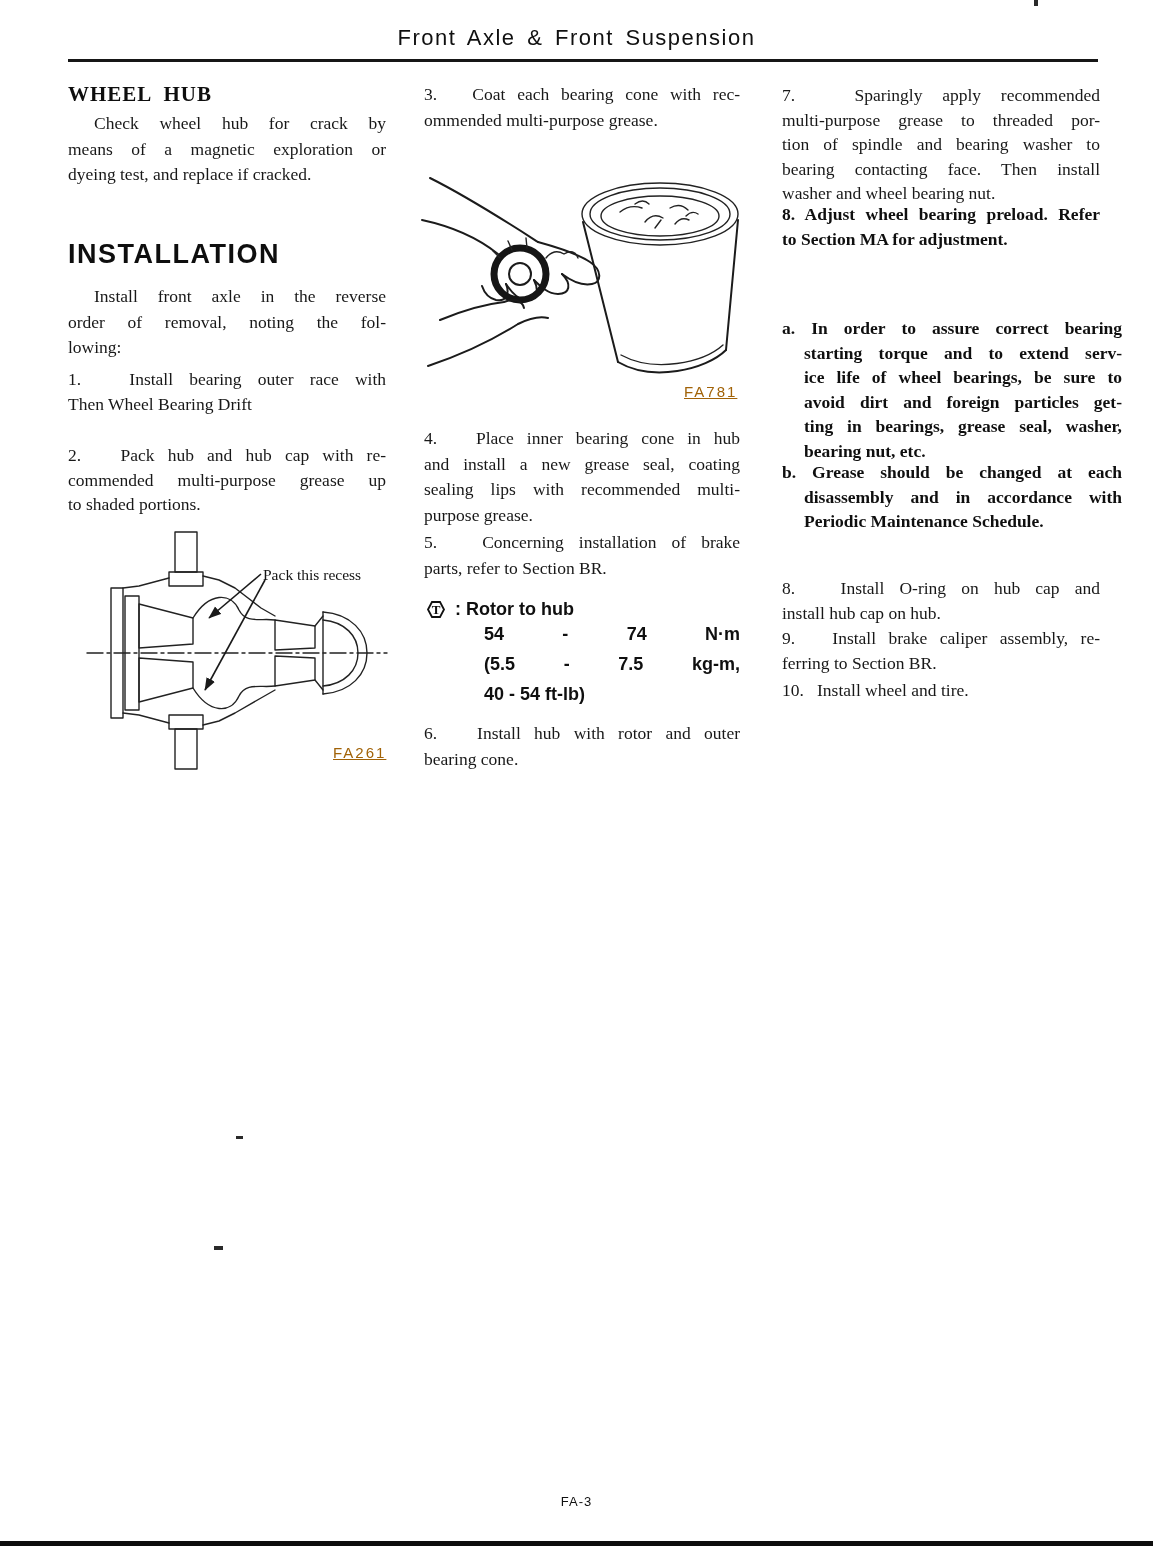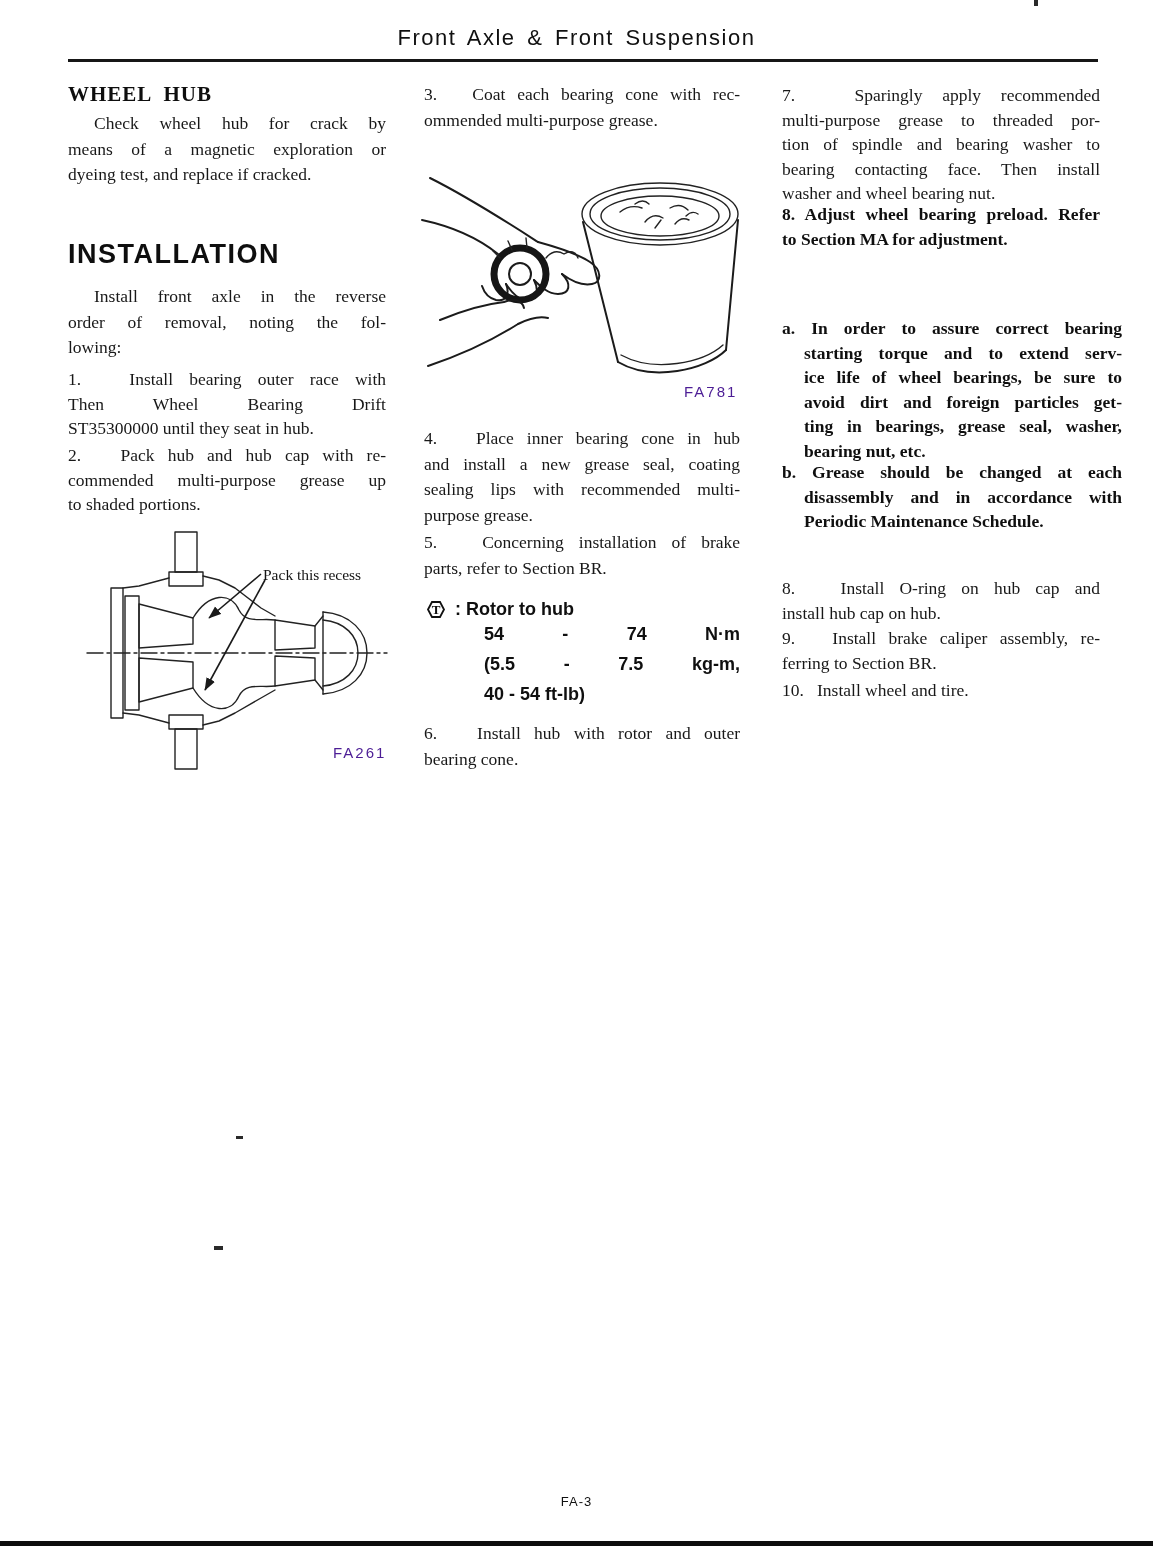--- a/index.html
+++ b/index.html
@@ -43,21 +43,21 @@
     position:absolute; width:100%;
     font-family:"Liberation Sans", sans-serif; font-weight:700;
     font-size:18px; color:#0f0f0f; line-height:25px;
   }
   .torque-row { display:flex; align-items:center; gap:7px; }
   .torque-values { margin-left:60px; }
   .torque-values div { margin-bottom:5px; }
 
   .fig-caption {
     position:absolute; font-family:"Liberation Sans", sans-serif;
-    font-size:15px; letter-spacing:2px; color:#4c1d95;
+    font-size:15px; letter-spacing:2px; color:#a16207;text-decoration:underline;
   }
   .page-footer {
     left:0; right:0; top:1494px; text-align:center;
     font-family:"Liberation Sans", sans-serif; font-size:13px;
     letter-spacing:1px; color:#111;
   }
   .speck { position:absolute; background:#2a2a2a; }
   svg .ln { fill:none; stroke:#222; stroke-width:1.4; stroke-linecap:round; stroke-linejoin:round; }
   svg .ln2 { fill:none; stroke:#1b1b1b; stroke-width:2; stroke-linecap:round; stroke-linejoin:round; }
   svg text { font-family:"Liberation Serif", serif; }
@@ -79,21 +79,20 @@
       </div>
     <div class="abs h-big" style="top:161px;">INSTALLATION</div>
     <div class="p indent" style="top:206px;">
         <div class="tline">Install front axle in the reverse</div>
         <div class="tline">order of removal, noting the fol-</div>
         <div class="tline">lowing:</div>
       </div>
     <div class="p tight" style="top:289px;">
         <div class="tline">1.&nbsp;&nbsp; Install bearing outer race with</div>
         <div class="tline">Then Wheel Bearing Drift</div>
-        <div class="tline">ST35300000 until they seat in hub.</div>
       </div>
     <div class="p tight" style="top:365px;">
         <div class="tline">2.&nbsp;&nbsp; Pack hub and hub cap with re-</div>
         <div class="tline">commended multi-purpose grease up</div>
         <div class="tline">to shaded portions.</div>
       </div>
   </div>
 
   <svg class="abs" style="left:85px; top:528px;" width="305" height="245" viewBox="0 0 305 245">
     <defs>

